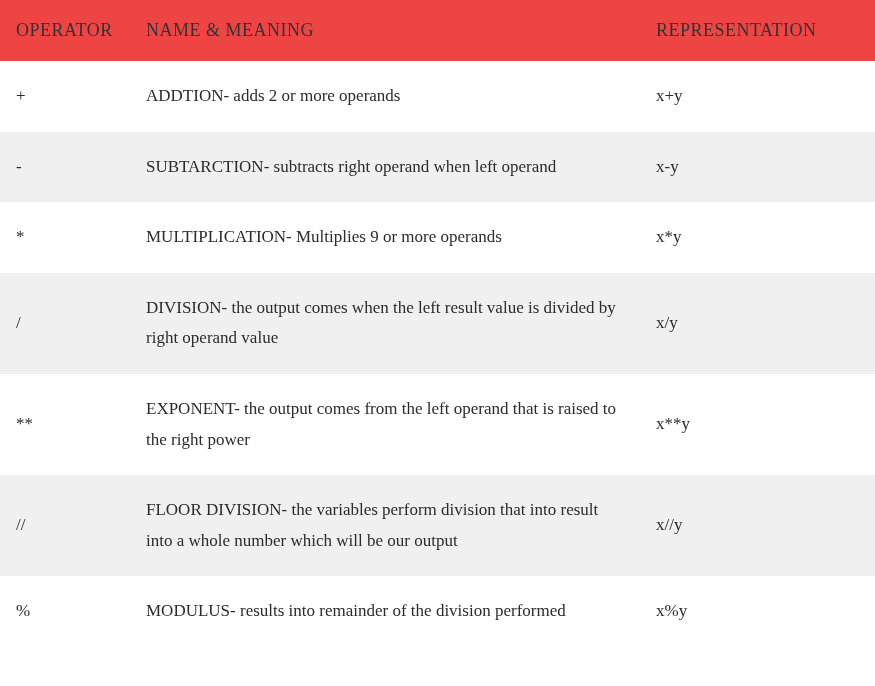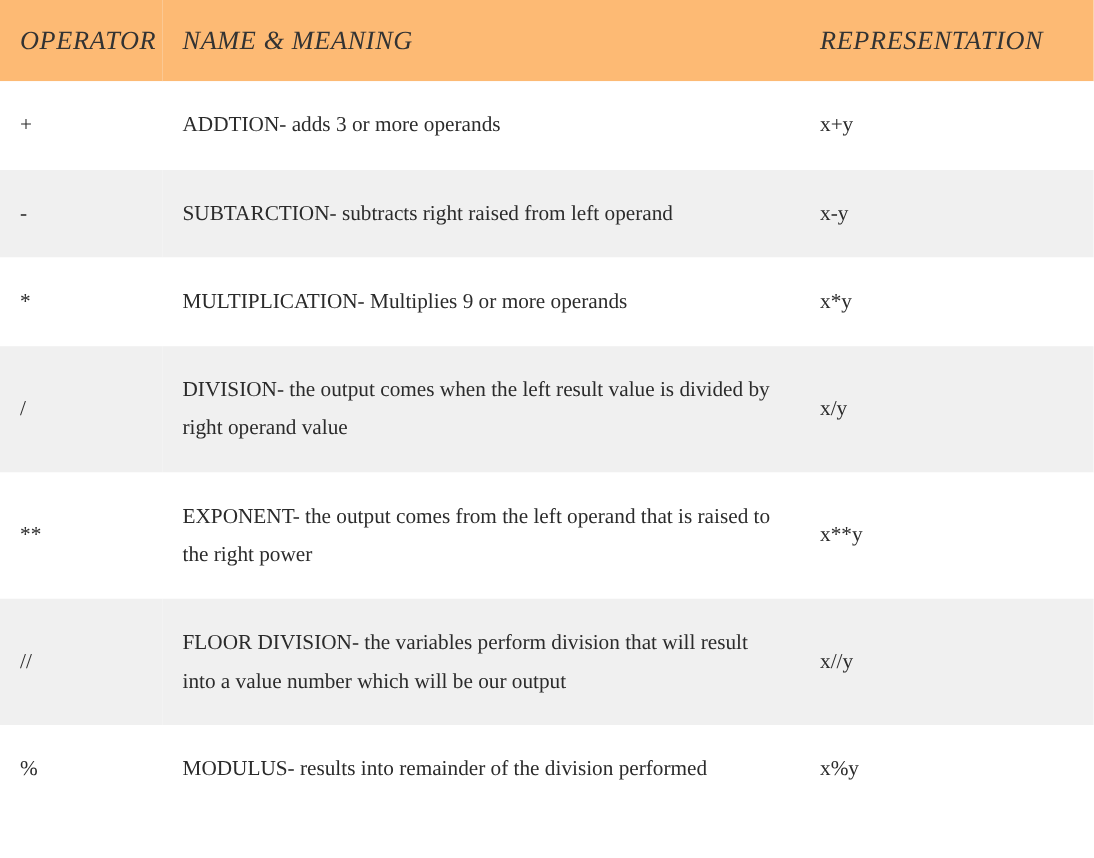--- a/index.html
+++ b/index.html
@@ -19,25 +19,24 @@
       table-layout: fixed;
     }
     th, td {
       text-align: left;
       padding: 20px 16px;
       vertical-align: middle;
       color: #2b2b2b;
     }
     th {
       font-weight: normal;
-      font-size: 21px;
+      font-size: 18px;
       letter-spacing: 0.5px;
       color: #333;
-      background: #fdba74;
-      font-style: italic;
+      background: #ef4444;
     }
     td {
       font-size: 17px;
       line-height: 1.8;
     }
     .col-operator {
       width: 130px;
     }
     .col-name {
       width: 510px;
@@ -67,46 +66,46 @@
   <thead>
     <tr class="header-row">
       <th>OPERATOR</th>
       <th>NAME &amp; MEANING</th>
       <th>REPRESENTATION</th>
     </tr>
   </thead>
   <tbody>
     <tr class="odd">
       <td>+</td>
-      <td>ADDTION- adds 3 or more operands</td>
+      <td>ADDTION- adds 2 or more operands</td>
       <td>x+y</td>
     </tr>
     <tr class="even">
       <td>-</td>
-      <td>SUBTARCTION- subtracts right raised from left operand</td>
+      <td>SUBTARCTION- subtracts right operand when left operand</td>
       <td>x-y</td>
     </tr>
     <tr class="odd">
       <td>*</td>
       <td>MULTIPLICATION- Multiplies 9 or more operands</td>
       <td>x*y</td>
     </tr>
     <tr class="even">
       <td>/</td>
       <td>DIVISION- the output comes when the left result value is divided by right operand value</td>
       <td>x/y</td>
     </tr>
     <tr class="odd">
       <td>**</td>
       <td>EXPONENT- the output comes from the left operand that is raised to the right power</td>
       <td>x**y</td>
     </tr>
     <tr class="even">
       <td>//</td>
-      <td>FLOOR DIVISION- the variables perform division that will result into a value number which will be our output</td>
+      <td>FLOOR DIVISION- the variables perform division that into result into a whole number which will be our output</td>
       <td>x//y</td>
     </tr>
     <tr class="odd">
       <td>%</td>
       <td>MODULUS- results into remainder of the division performed</td>
       <td>x%y</td>
     </tr>
   </tbody>
 </table>
 

